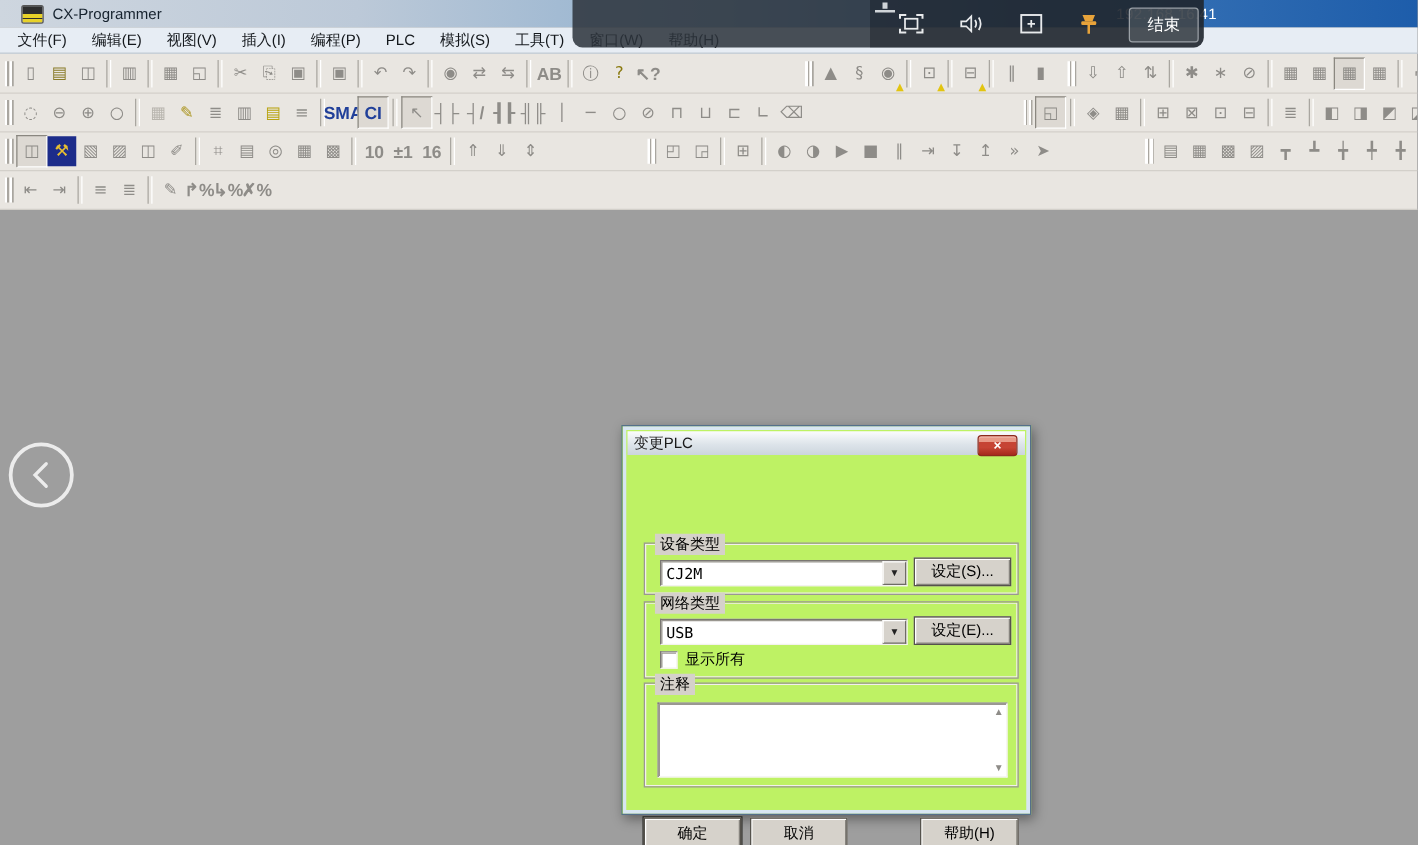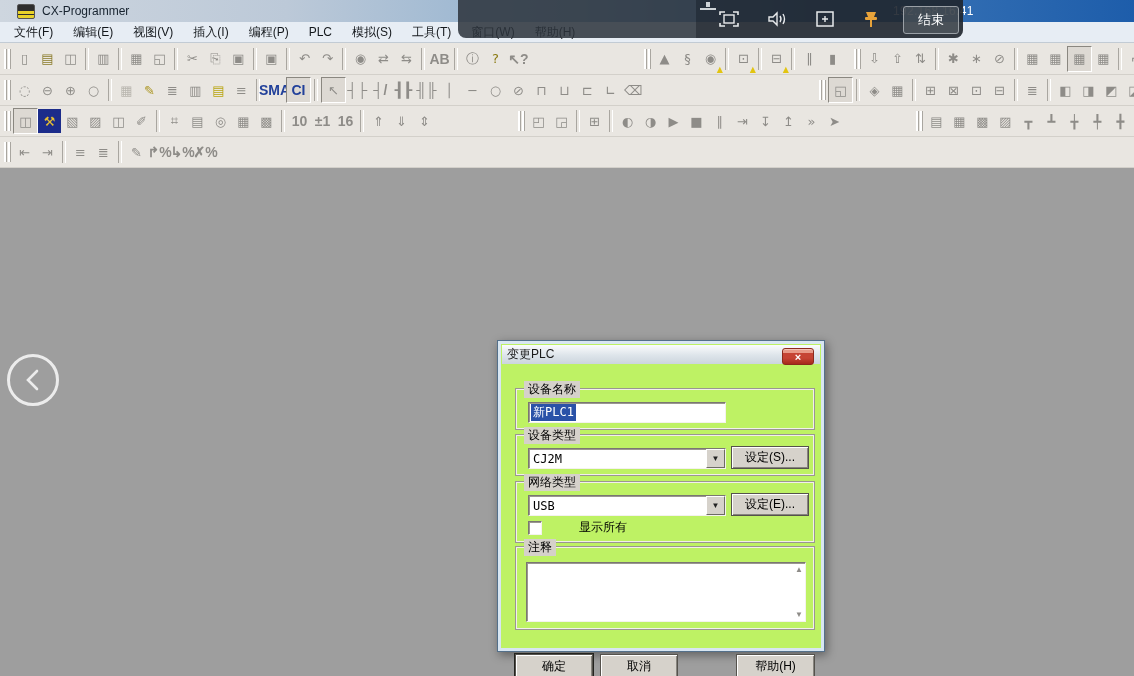--- a/index.html
+++ b/index.html
@@ -75,21 +75,21 @@
   .sel{background:#2a52a8;color:#fff;padding:0 2px;margin-left:2px;}
   .combo{position:absolute;left:12px;top:13px;width:196px;height:19px;display:flex;align-items:center;}
   .combo-val{flex:1;padding-left:4px;font-family:"DejaVu Sans Mono",monospace;font-size:12px;color:#000;}
   .combo-btn{width:17px;height:17px;background:#d6d2cb;border:1px solid;
     border-color:#ffffff #6e6b66 #6e6b66 #ffffff;display:flex;align-items:center;justify-content:center;
     font-size:8px;color:#222;}
   .btn95{background:#d6d2cb;border:1px solid #55524c;box-shadow:inset 1px 1px 0 #ffffff,inset -1px -1px 0 #87847e;
     color:#000;display:flex;align-items:center;justify-content:center;position:absolute;height:22px;}
   .btn95.default{box-shadow:inset 1px 1px 0 #ffffff,inset -1px -1px 0 #87847e,0 0 0 1px #22221e;}
   .setbtn{width:76px;height:21px;top:11px;left:215px;}
-  .chkrow{position:absolute;left:12px;top:37px;display:flex;align-items:center;gap:31px;}
+  .chkrow{position:absolute;left:12px;top:37px;display:flex;align-items:center;}
   .chk{width:12px;height:12px;margin-right:6px;}
   .ta{position:absolute;left:10px;top:15px;width:278px;height:58px;}
   .ta .sa{position:absolute;right:2px;font-size:8px;color:#8e8c88;}
   .dlg-btnrow{position:absolute;left:0;top:259px;width:100%;height:24px;margin-top:31px;}
 </style>
 </head>
 <body>
 
 <div class="titlebar">
   <div class="app-icon"></div>
@@ -322,26 +322,20 @@
     </svg>
 </div>
 
 <div class="dialog">
   <div class="dlg-title">
     <span>变更PLC</span>
     <div class="dlg-close">×</div>
   </div>
   <div class="dlg-body">
 
-    <div class="grp" style="top:24px;height:40px;">
-      <div class="grp-label">设备名称</div>
-      <div class="txt-input inset">
-        <span class="sel">新PLC1</span>
-      </div>
-    </div>
 
     <div class="grp" style="top:70px;height:40px;">
       <div class="grp-label">设备类型</div>
       <div class="combo inset">
         <span class="combo-val">CJ2M</span>
         <span class="combo-btn">▼</span>
       </div>
       <div class="btn95 setbtn">设定(S)...</div>
     </div>
 

